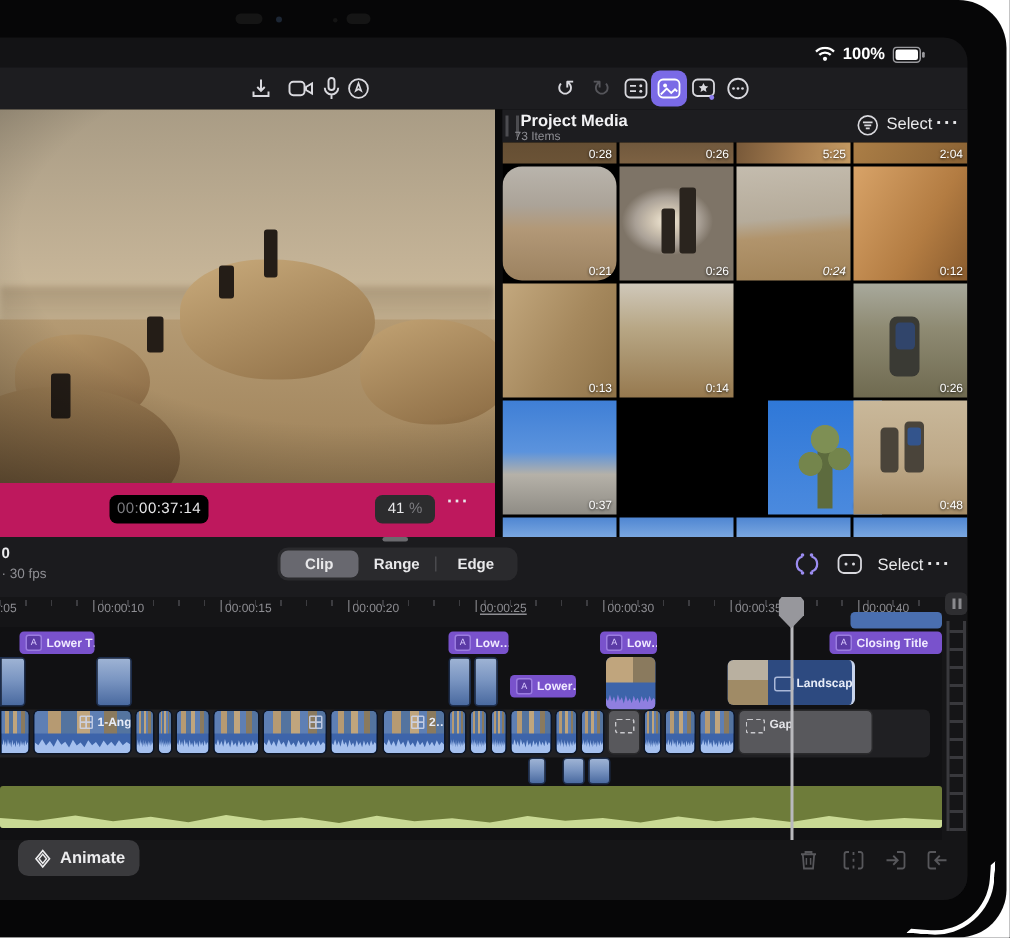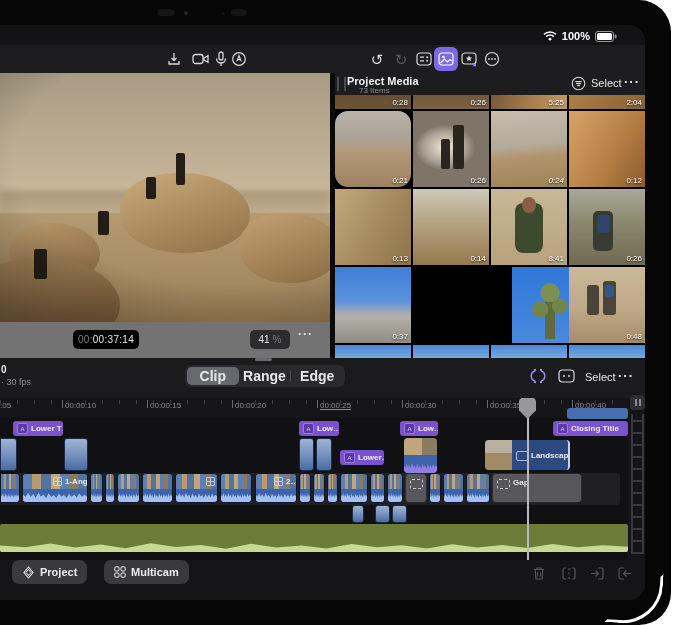--- a/index.html
+++ b/index.html
@@ -19,31 +19,31 @@
   .glyph{color:#d9d9de;font-size:15px;line-height:1;}
   .glyph.dim{color:#55555a;}
   
   .viewer{position:absolute;left:0;top:48px;width:330px;height:285px;background:#101012;}
   .photo{position:absolute;left:0;top:0;width:330px;height:249px;overflow:hidden;background:linear-gradient(180deg,#a99c85 0%,#c3b296 40%,#cdbb9b 55%,#bfa67e 70%,#a98e66 100%);}
   .ridge{position:absolute;left:0;top:118px;width:330px;height:30px;background:linear-gradient(180deg,rgba(150,130,100,.55),rgba(170,147,112,.2));filter:blur(2px);}
   .rockfield{position:absolute;left:0;top:140px;width:330px;height:110px;background:linear-gradient(180deg,#b49a73,#9d8057);}
   .rock{position:absolute;border-radius:45% 55% 50% 50%;}
   .fig{position:absolute;background:#241d17;border-radius:2px;}
   .vignette{position:absolute;left:0;top:0;width:330px;height:249px;background:radial-gradient(120% 90% at 70% 35%,rgba(0,0,0,0) 55%,rgba(0,0,0,.45) 100%);}
-  .vcontrols{position:absolute;left:0;top:249px;width:330px;height:36px;background:#737373;}
+  .vcontrols{position:absolute;left:0;top:249px;width:330px;height:36px;background:#be185d;}
   .tc-pill{position:absolute;left:73px;top:8px;width:66px;height:19px;background:#000;border-radius:5px;color:#e8e8ea;font-size:10px;display:flex;align-items:center;justify-content:center;letter-spacing:.3px;}
   .tc-dim{color:#7c7c80;}
   .zoom-pill{position:absolute;left:250px;top:8px;width:40px;height:19px;background:#2c2c2e;border-radius:5px;color:#e8e8ea;font-size:10px;display:flex;align-items:center;justify-content:center;gap:3px;}
   .panel-gap{position:absolute;left:330px;top:48px;width:5px;height:285px;background:#0a0a0b;}
   
   .media{position:absolute;left:335px;top:48px;width:341px;height:285px;background:#151517;}
   .media-head{position:absolute;left:0;top:0;width:310px;height:22px;background:#1d1d20;}
   .drag-dots{position:absolute;left:2px;top:4px;width:5px;height:14px;border-left:2px solid #4c4c50;border-right:2px solid #4c4c50;}
   .m-title{position:absolute;left:12px;top:2px;color:#f2f2f4;font-size:11px;font-weight:bold;}
-  .m-count{position:absolute;left:24px;top:13px;color:#8e8e93;font-size:8px;}
+  .m-count{position:absolute;left:8px;top:13px;color:#8e8e93;font-size:8px;}
   .m-select{position:absolute;left:256px;top:4px;color:#e8e8ea;font-size:11px;}
   .m-more{position:absolute;left:289px;top:1px;color:#e8e8ea;font-size:13px;font-weight:bold;letter-spacing:1px;}
   .grid{position:absolute;left:0;top:22px;width:310px;height:263px;background:#000;overflow:hidden;}
   .cell{position:absolute;width:76px;overflow:hidden;background:#333;}
   .dur{position:absolute;right:3px;bottom:2px;color:#fff;font-size:8px;text-shadow:0 1px 2px rgba(0,0,0,.9);}
   
   .t-dkbrown{background:linear-gradient(180deg,#4a3a28,#6b5336);}
   .t-dkrock{background:linear-gradient(180deg,#3a2e22,#7d6243);}
   .t-cliff{background:linear-gradient(100deg,#6b4f33,#a87e50 60%,#c49a62);}
   .t-gold{background:linear-gradient(120deg,#b98a4e,#8a6234);}
@@ -61,21 +61,21 @@
   .t-wash{background:linear-gradient(180deg,#c9b89a 0%,#bda887 55%,#a68d68 100%);}
   .t-sky{background:linear-gradient(180deg,#4f86d2,#7aa7e0);}
   .blob{position:absolute;border-radius:50%;}
   
   .timeline{position:absolute;left:0;top:333px;width:645px;height:242px;background:#151517;}
   .tl-head{position:absolute;left:0;top:0;width:645px;height:40px;background:#1b1b1e;}
   .tl-handle{position:absolute;left:255px;top:0px;width:17px;height:3px;background:#6a6a6e;border-radius:2px;}
   .tl-title{position:absolute;left:1px;top:6px;color:#ececee;font-size:10px;font-weight:bold;}
   .tl-fps{position:absolute;left:1px;top:19px;color:#8e8e93;font-size:9px;}
   .seg{position:absolute;left:185px;top:7px;width:160px;height:22px;background:#2a2a2d;border-radius:7px;display:flex;align-items:center;padding:2px;box-sizing:border-box;}
-  .seg .opt{flex:1;height:18px;display:flex;align-items:center;justify-content:center;color:#e8e8ea;font-size:14px;font-weight:bold;border-radius:5px;}
+  .seg .opt{flex:1;height:18px;display:flex;align-items:center;justify-content:center;color:#e8e8ea;font-size:10px;font-weight:bold;border-radius:5px;}
   .seg .opt.on{background:#68686f;}
   .seg .div{width:1px;height:10px;background:#4a4a4e;}
   .tl-select{position:absolute;left:585px;top:13px;color:#e8e8ea;font-size:11px;}
   .tl-more{position:absolute;left:618px;top:10px;color:#e8e8ea;font-size:13px;font-weight:bold;letter-spacing:1px;}
   .tracks{position:absolute;left:0;top:40px;width:628px;height:162px;background:#111113;overflow:hidden;}
   .ruler{position:absolute;left:0;top:0;width:628px;height:20px;background:#151517;}
   .ruler .minor{position:absolute;left:0;top:2px;width:628px;height:4px;background:repeating-linear-gradient(90deg,#3c3c40 0 1px,transparent 1px 17px);}
   .tickmaj{position:absolute;top:2px;width:1px;height:8px;background:#6a6a6e;}
   .ticklab{position:absolute;top:3px;color:#8e8e93;font-size:8px;white-space:nowrap;}
   .storyline-bg{position:absolute;left:0;top:75px;width:620px;height:32px;background:#202023;border-radius:0 4px 4px 0;}
@@ -268,25 +268,20 @@
         <div class="cell t-orange" style="left:234px;top:16px;height:76px;">
               <span class="dur">0:12</span>
             </div>
 
         <div class="cell t-blur" style="left:0;top:94px;height:76px;">
               <span class="dur">0:13</span>
             </div>
         <div class="cell t-rockpile" style="left:78px;top:94px;height:76px;">
               <span class="dur">0:14</span>
             </div>
-        <div class="cell t-woman" style="left:156px;top:94px;height:76px;">
-              <div class="blob" style="left:24px;top:14px;width:28px;height:50px;background:#3d4a2e;border-radius:8px;"></div>
-              <div class="blob" style="left:31px;top:8px;width:14px;height:16px;background:#8a5f46;"></div>
-              <span class="dur">8:41</span>
-            </div>
         <div class="cell t-trees" style="left:234px;top:94px;height:76px;">
               <div class="blob" style="left:24px;top:22px;width:20px;height:40px;background:#3a3a34;border-radius:5px;"></div>
               <div class="blob" style="left:28px;top:26px;width:13px;height:18px;background:#31456b;border-radius:3px;"></div>
               <span class="dur">0:26</span>
             </div>
 
         <div class="cell t-bluerock" style="left:0;top:172px;height:76px;">
               <span class="dur">0:37</span>
             </div>
         <div class="cell t-joshua" style="left:156px;top:172px;height:76px;">
@@ -513,30 +508,21 @@
           </div>
       <div class="vslider"></div>
 
       <div class="btools">
 
         <div class="bbtn" style="left:12px;">
               <svg width="13" height="13" viewBox="0 0 13 13">
                 <path d="M6.5 1 11 6.5 6.5 12 2 6.5z" fill="none" stroke="#ececee" stroke-width="1.1"></path>
                 <path d="M6.5 3.4 9 6.5 6.5 9.6 4 6.5z" fill="none" stroke="#ececee" stroke-width="1"></path>
               </svg>
-              <span>Project</span>
-            </div>
-        <div class="bbtn" style="left:104px;">
-              <svg width="12" height="12" viewBox="0 0 12 12">
-                <rect x="0.8" y="0.8" width="4.2" height="4.2" rx="1" fill="none" stroke="#ececee" stroke-width="1"></rect>
-                <rect x="7" y="0.8" width="4.2" height="4.2" rx="1" fill="none" stroke="#ececee" stroke-width="1"></rect>
-                <rect x="0.8" y="7" width="4.2" height="4.2" rx="1" fill="none" stroke="#ececee" stroke-width="1"></rect>
-                <rect x="7" y="7" width="4.2" height="4.2" rx="1" fill="none" stroke="#ececee" stroke-width="1"></rect>
-              </svg>
-              <span>Multicam</span>
+              <span>Animate</span>
             </div>
 
         <div class="bicon" style="left:528px;">
               <svg width="14" height="15" viewBox="0 0 14 15">
                 <path d="M2 3.5h10M5 3.5V2h4v1.5M3.2 3.5l.8 9.5h6l.8-9.5" fill="none" stroke="#57575b" stroke-width="1.2"></path>
                 <path d="M5.6 6v4.5M8.4 6v4.5" stroke="#57575b" stroke-width="1"></path>
               </svg>
             </div>
         <div class="bicon" style="left:558px;">
               <svg width="16" height="15" viewBox="0 0 16 15">

